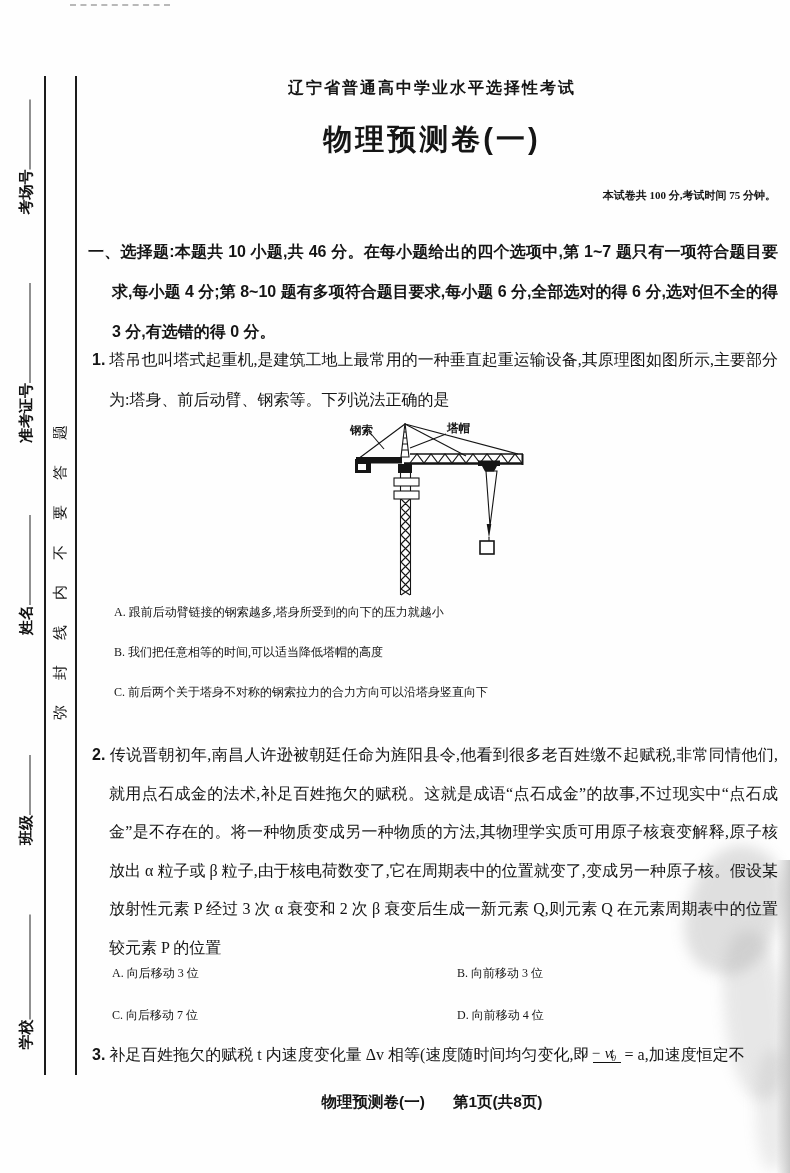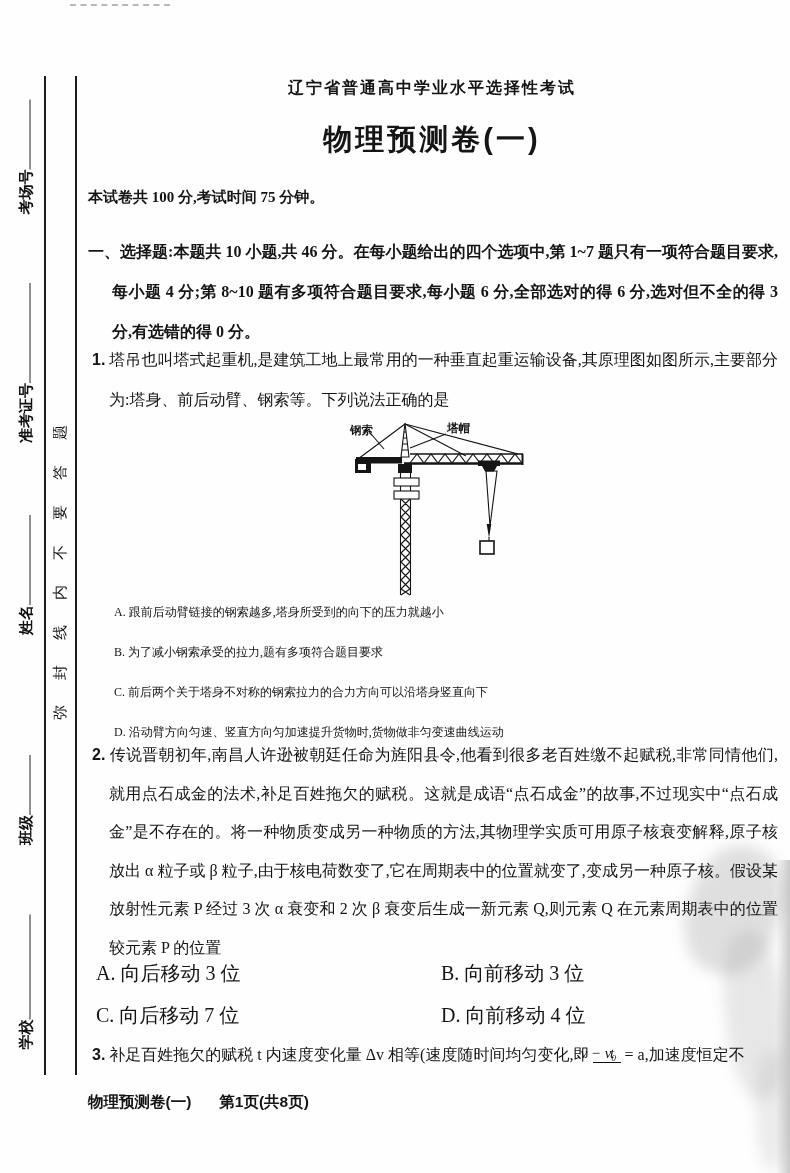--- a/index.html
+++ b/index.html
@@ -19,41 +19,41 @@
   .seal-band{
     position:absolute;white-space:nowrap;font-size:15px;color:#111;
     font-family:"Liberation Sans", sans-serif;
     transform:translate(-50%,-50%) rotate(-90deg);letter-spacing:25px;
   }
   .top-dashes{position:absolute;left:70px;top:4px;width:100px;border-top:2px dashed #b9b9b9;}
   .title{position:absolute;left:88px;top:78px;width:688px;text-align:center;
     font-family:"Liberation Sans", sans-serif;font-weight:bold;font-size:16px;letter-spacing:2px;}
   .subtitle{position:absolute;left:88px;top:120px;width:688px;text-align:center;
     font-family:"Liberation Sans", sans-serif;font-weight:bold;font-size:29px;letter-spacing:3px;}
-  .info{position:absolute;left:88px;top:188px;width:688px;text-align:left;
-    font-weight:bold;font-size:15px;}
+  .info{position:absolute;left:88px;top:188px;width:688px;text-align:right;
+    font-weight:bold;font-size:11px;}
   .section{position:absolute;left:88px;top:232px;width:690px;
-    font-family:Liberation Serif, serif;font-weight:bold;font-size:16px;
+    font-family:Liberation Sans, sans-serif;font-weight:bold;font-size:16px;
     line-height:40px;text-align:justify;padding-left:24px;text-indent:-24px;box-sizing:border-box;}
   .question{position:absolute;width:686px;font-size:16px;line-height:40px;text-align:justify;
     padding-left:17px;text-indent:-17px;box-sizing:border-box;}
   .qnum{font-weight:bold;font-family:"Liberation Sans", sans-serif;}
   .q1{left:92px;top:340px;}
   .q2{left:92px;top:736px;line-height:38.5px;}
   .q3{left:92px;top:1033px;line-height:44px;}
   .options{position:absolute;left:114px;top:592px;width:672px;font-size:12px;line-height:40px;}
   .opt-key{font-family:"Liberation Serif", serif;}
-  .options2{position:absolute;left:96px;top:952px;width:672px;font-size:20px;line-height:42px;}
+  .options2{position:absolute;left:112px;top:952px;width:672px;font-size:12px;line-height:42px;}
   .options2 .row{display:flex;}
   .options2 .cell{width:345px;}
   .options2 .cell.r{width:auto;text-align:center;}
   .frac{display:inline-flex;vertical-align:middle;text-align:center;
     font-style:italic;line-height:1.15;margin:0 4px;position:relative;top:-2px;font-size:15px;}
   .frac .num{border-bottom:1.2px solid #111;padding:0 4px;}
-  .footer{position:absolute;left:88px;top:1092px;width:688px;
+  .footer{position:absolute;left:88px;top:1092px;width:688px;text-align:center;
     font-family:"Liberation Sans", sans-serif;font-weight:bold;font-size:15.5px;}
   .footer .gap{display:inline-block;width:28px;}
   
   .figure{position:absolute;left:0;top:0;}
   
   .smudge{position:absolute;border-radius:45%;filter:blur(7px);background:#9a9a9a;}
   .edge-strip{position:absolute;right:0;top:860px;width:14px;height:313px;
     background:linear-gradient(to left,rgba(140,140,140,.45),rgba(140,140,140,0));}
 </style>
 </head>
@@ -145,23 +145,22 @@
       <polygon points="486.7,524 491.3,524 489,538"></polygon>
     </g>
     <g font-size="11.5" fill="#151515" font-family="'Liberation Sans', sans-serif" font-weight="bold">
       <text x="350" y="434">钢索</text>
       <text x="447" y="432">塔帽</text>
     </g>
   </svg>
 
   <div class="options">
     <div><span class="opt-key">A.</span> <span>跟前后动臂链接的钢索越多,塔身所受到的向下的压力就越小</span></div>
-    <div><span class="opt-key">B.</span> <span>为了减小钢索承受的拉力,题有多项符合题目要求</span></div>
+    <div><span class="opt-key">B.</span> <span>我们把任意相等的时间,可以适当降低塔帽的高度</span></div>
     <div><span class="opt-key">C.</span> <span>前后两个关于塔身不对称的钢索拉力的合力方向可以沿塔身竖直向下</span></div>
-    <div><span class="opt-key">D.</span> <span>沿动臂方向匀速、竖直方向匀加速提升货物时,货物做非匀变速曲线运动</span></div>
   </div>
 
   <div class="question q2">
     <span class="qnum">2.</span>
     <span>传说晋朝初年,南昌人许逊被朝廷任命为旌阳县令,他看到很多老百姓缴不起赋税,非常同情他们,就用点石成金的法术,补足百姓拖欠的赋税。这就是成语“点石成金”的故事,不过现实中“点石成金”是不存在的。将一种物质变成另一种物质的方法,其物理学实质可用原子核衰变解释,原子核放出 α 粒子或 β 粒子,由于核电荷数变了,它在周期表中的位置就变了,变成另一种原子核。假设某放射性元素 P 经过 3 次 α 衰变和 2 次 β 衰变后生成一新元素 Q,则元素 Q 在元素周期表中的位置较元素 P 的位置</span>
   </div>
 
   <div class="options2">
     <div class="row">
       <div class="cell"><span>A.</span> <span>向后移动 3 位</span></div>

